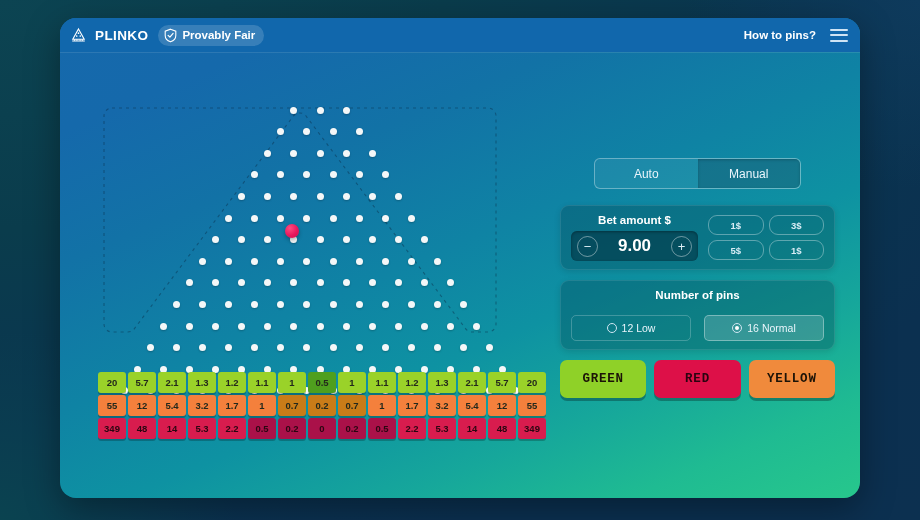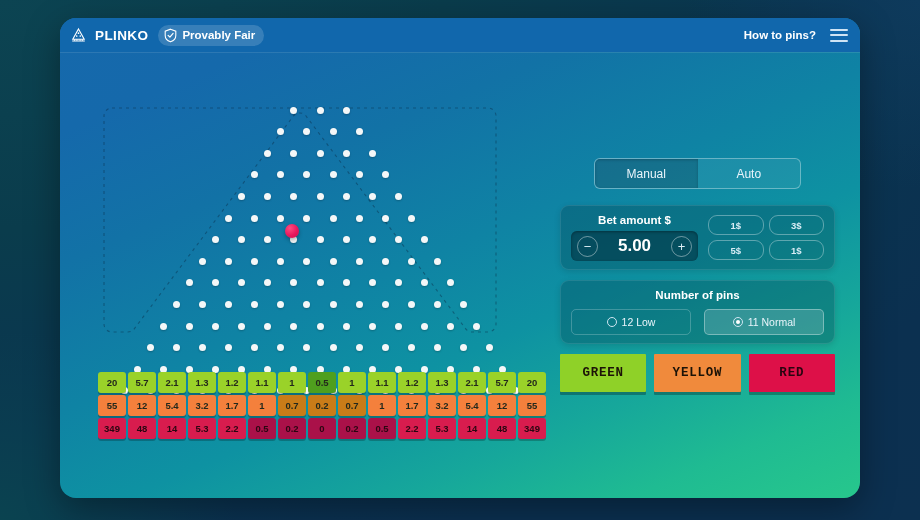--- a/index.html
+++ b/index.html
@@ -106,36 +106,36 @@
     display:flex;align-items:center;justify-content:center;
     color:#dff0f7;font-size:13px;line-height:1;
   }
   .bet-value{flex:1;text-align:center;color:#ffffff;font-size:17px;font-weight:700;}
   .quick{display:grid;grid-template-columns:1fr 1fr;gap:5px;width:116px;}
   .qbtn{
     height:18px;border:1px solid rgba(255,255,255,.34);border-radius:9px;
     display:flex;align-items:center;justify-content:center;
     color:#d8ecf5;font-size:9.5px;font-weight:700;
   }
-  .pins-label{text-align:center;color:#ffffff;font-size:11.5px;font-weight:700;margin-bottom:8px;}
+  .pins-label{text-align:center;color:#ffffff;font-size:11.5px;font-weight:700;margin-bottom:14px;}
   .pins-row{display:flex;gap:13px;border-radius:9px;}
   .pin-opt{
     flex:1;height:24px;border:1px solid rgba(255,255,255,.22);border-radius:5px;
     display:flex;align-items:center;justify-content:center;gap:5px;
     color:#e9f5fb;font-size:10.5px;
   }
   .pin-opt.sel{background:rgba(255,255,255,.16);border-color:rgba(255,255,255,.34);}
   .radio{width:8px;height:8px;border-radius:50%;border:1px solid #cfe6f2;
     display:flex;align-items:center;justify-content:center;}
   .radio .dot{width:4px;height:4px;border-radius:50%;background:#ffffff;display:none;}
   .pin-opt.sel .radio .dot{display:block;}
 
   .colors{display:flex;gap:8px;margin-top:4px;}
   .cbtn{
-    flex:1;height:38px;border-radius:1px;
+    flex:1;height:38px;border-radius:7px;
     display:flex;align-items:center;justify-content:center;
     font-family:"Liberation Mono",monospace;
     font-size:12.5px;font-weight:700;letter-spacing:.8px;
     color:#1c1307;box-shadow:0 3px 0 rgba(0,0,0,.28);
   }
   .cbtn.red{color:#2a0410;}
 </style>
 </head>
 <body>
 
@@ -374,31 +374,31 @@
           <div class="cell r-red" style="background: rgb(216, 28, 78);">5.3</div>
           <div class="cell r-red" style="background: rgb(216, 28, 78);">14</div>
           <div class="cell r-red" style="background: rgb(216, 28, 78);">48</div>
           <div class="cell r-red" style="background: rgb(216, 28, 78);">349</div>
         </div>
       </div>
 
     <div id="controls">
 
       <div class="tabs">
+        <div class="tab">Auto</div>
         <div class="tab active">Manual</div>
-        <div class="tab">Auto</div>
       </div>
 
       <div class="card">
         <div class="bet-wrap">
           <div class="bet-left">
             <div class="bet-label">Bet amount $</div>
             <div class="bet-field">
               <span class="step">−</span>
-              <span class="bet-value" placeholder="0.00">5.00</span>
+              <span class="bet-value" placeholder="0.00">9.00</span>
               <span class="step">+</span>
             </div>
           </div>
           <div class="quick">
             <span class="qbtn">1$</span>
             <span class="qbtn">3$</span>
             <span class="qbtn">5$</span>
             <span class="qbtn">1$</span>
           </div>
         </div>
@@ -408,26 +408,26 @@
         <div class="pins-label">Number of pins</div>
         <div class="pins-row">
           <div class="pin-opt">
             <span class="radio"></span>
             <span>12 Low</span>
           </div>
           <div class="pin-opt sel">
             <span class="radio">
                 <span class="dot"></span>
               </span>
-            <span>11 Normal</span>
+            <span>16 Normal</span>
           </div>
         </div>
       </div>
 
       <div class="colors">
         <div class="cbtn green" style="background: rgb(143, 209, 40);">GREEN</div>
+        <div class="cbtn red" style="background: rgb(221, 16, 72);">RED</div>
         <div class="cbtn yellow" style="background: rgb(240, 138, 60);">YELLOW</div>
-        <div class="cbtn red" style="background: rgb(221, 16, 72);">RED</div>
       </div>
 
     </div>
   </div>
 </div>
 
 </body></html>

